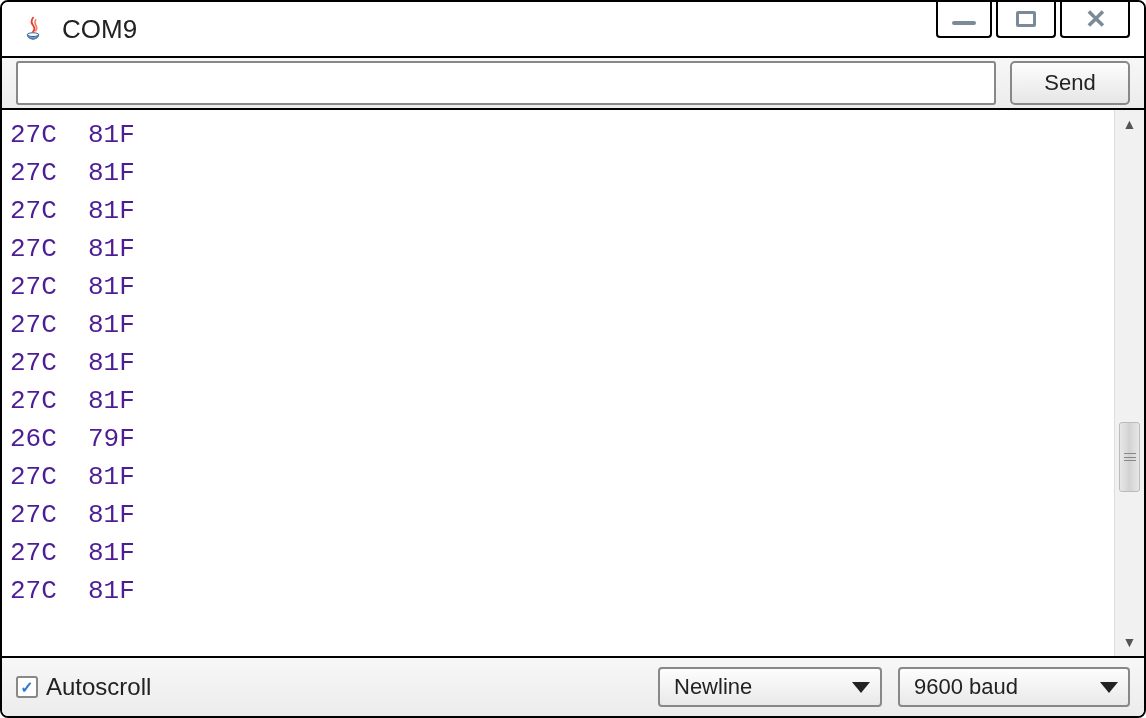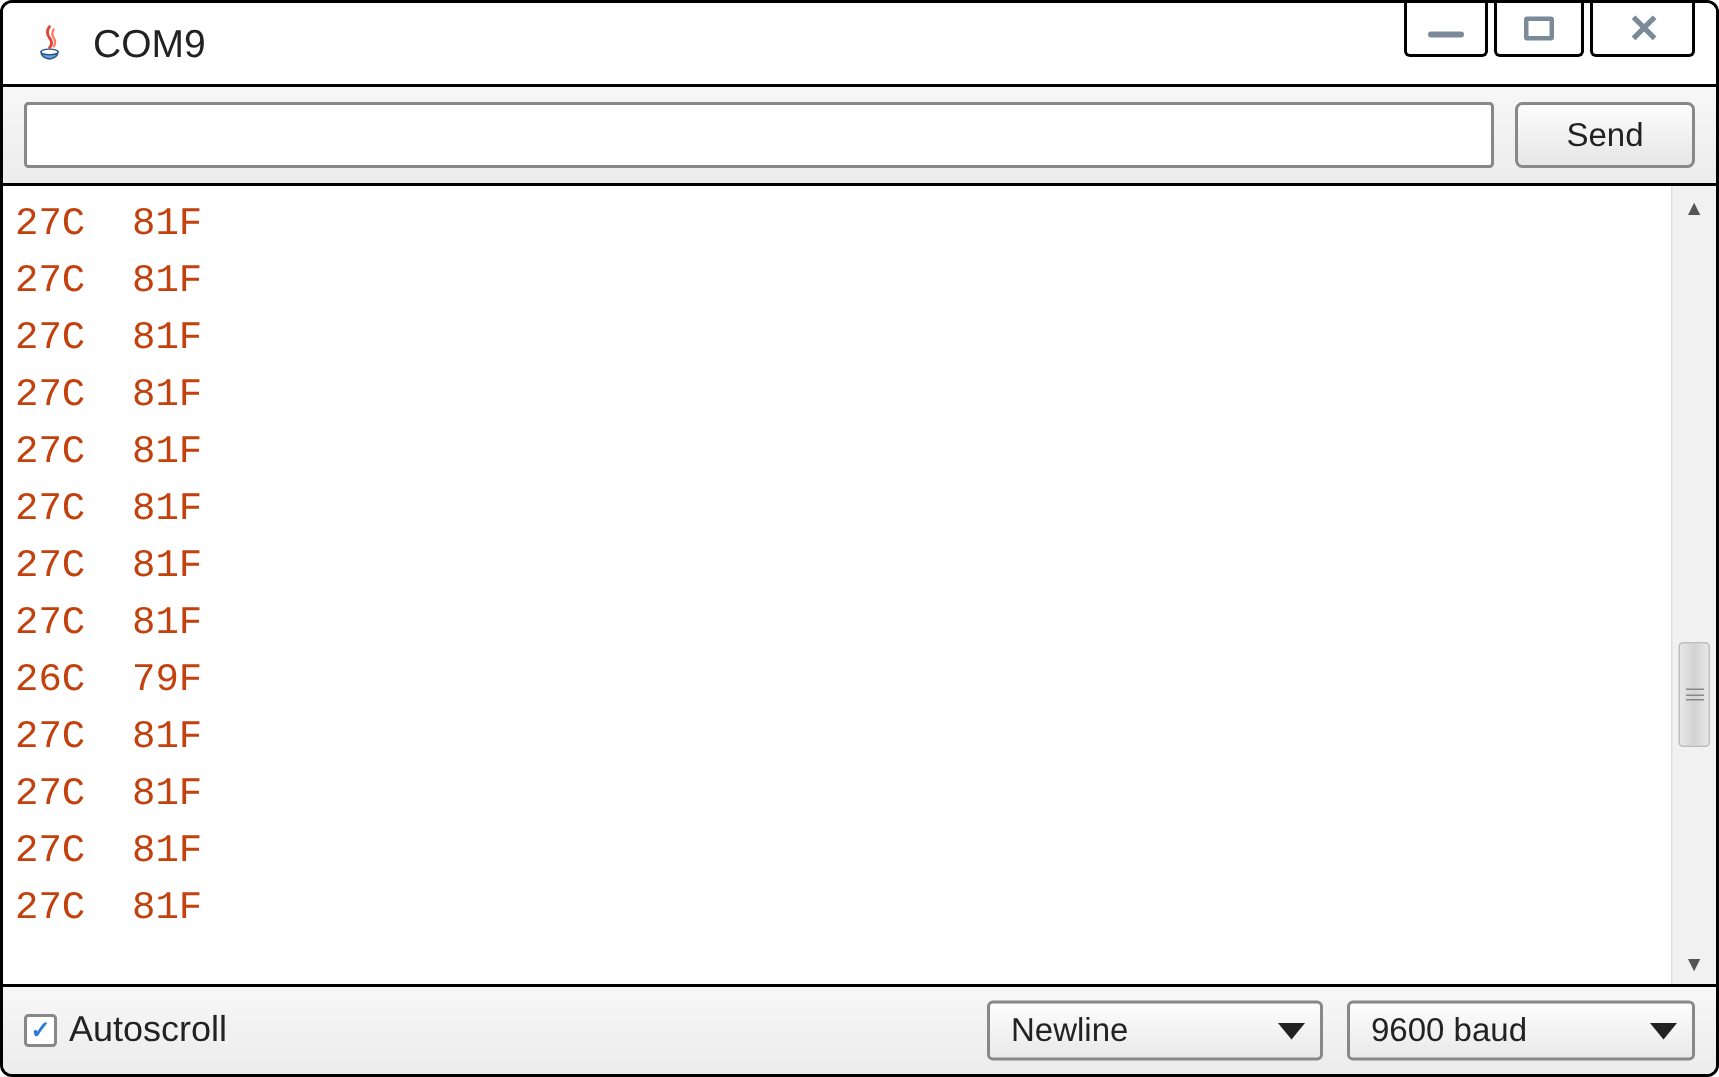--- a/index.html
+++ b/index.html
@@ -86,21 +86,21 @@
     border: 3px solid #7a8a99;
     border-radius: 2px;
   }
   .win-btn .x-shape {
     font-size: 26px;
     font-family: Arial, sans-serif;
     letter-spacing: -2px;
   }
   
   .input-row {
-    height: 66px;
+    height: 52px;
     display: flex;
     align-items: center;
     padding: 0 14px;
     gap: 14px;
     background: linear-gradient(#f7f7f7, #ececec);
     border-bottom: 2px solid #000;
   }
   .text-input {
     flex: 1;
     height: 44px;
@@ -129,21 +129,21 @@
     min-height: 0;
   }
   .output-text {
     flex: 1;
     padding: 6px 8px;
     font-family: "Consolas", "Courier New", monospace;
     font-size: 26px;
     line-height: 38px;
     white-space: pre;
     overflow: hidden;
-    color: #c2410c;
+    color: #4c1d95;
   }
   .scrollbar {
     width: 30px;
     background: #f1f1f1;
     border-left: 1px solid #ddd;
     position: relative;
     display: flex;
     flex-direction: column;
     align-items: center;
   }

